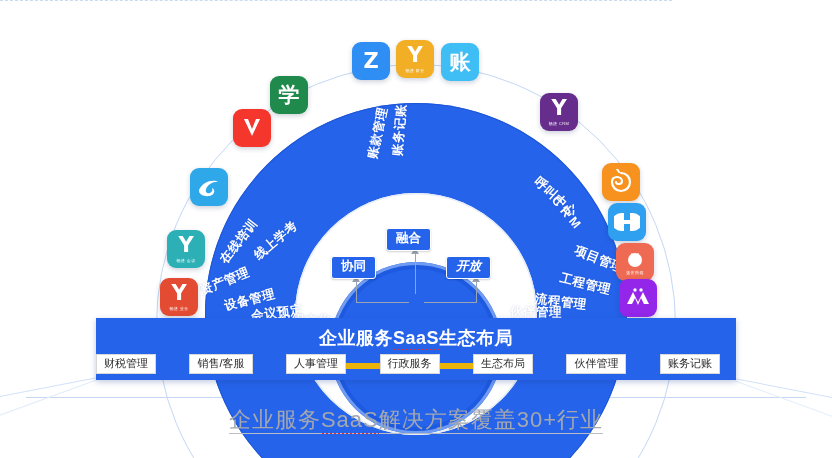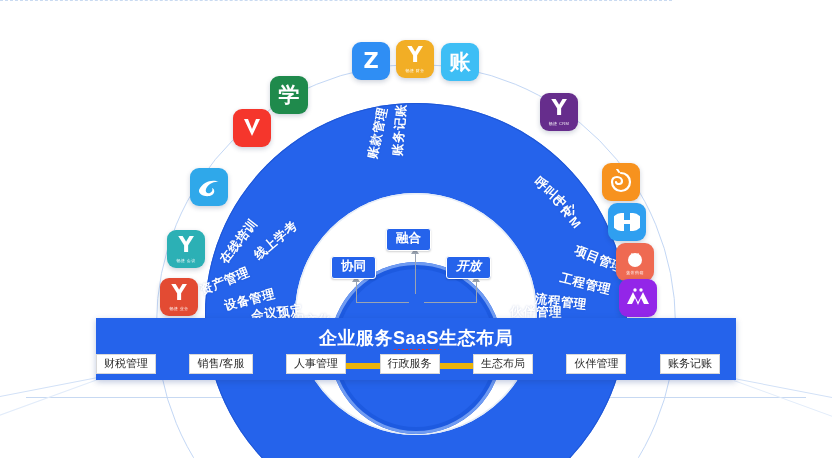--- a/index.html
+++ b/index.html
@@ -276,14 +276,17 @@
         <div class="tag">财税管理</div>
         <div class="tag">销售/客服</div>
         <div class="tag">人事管理</div>
         <div class="tag">行政服务</div>
         <div class="tag">生态布局</div>
         <div class="tag">伙伴管理</div>
         <div class="tag">账务记账</div>
       </div>
   </div>
 
+  <div class="caption">
+    <span class="ulg"><span>企业服务</span><span class="spell">SaaS</span><span>解决方案覆盖30+行业</span></span>
+  </div>
 
 </div>
 
 </body></html>

